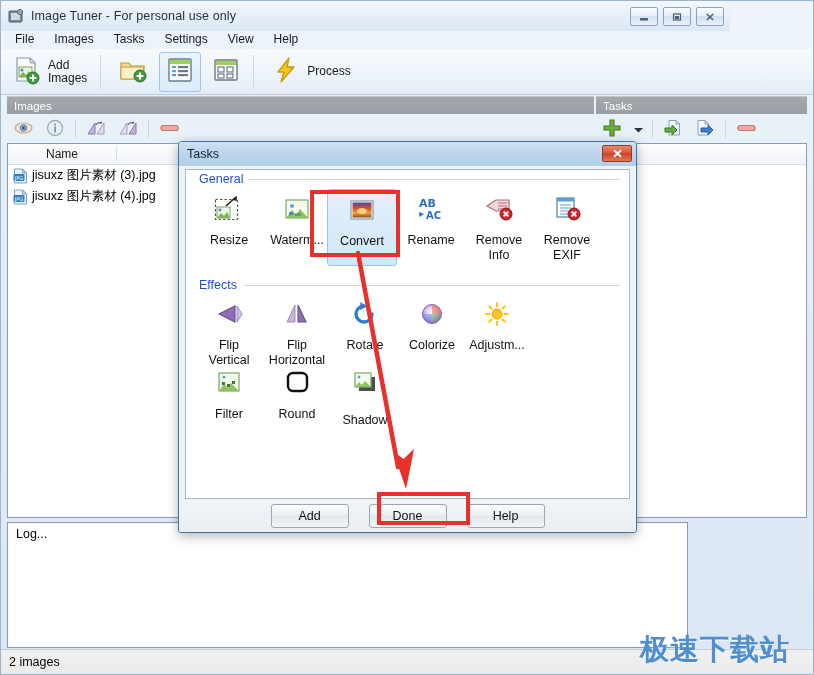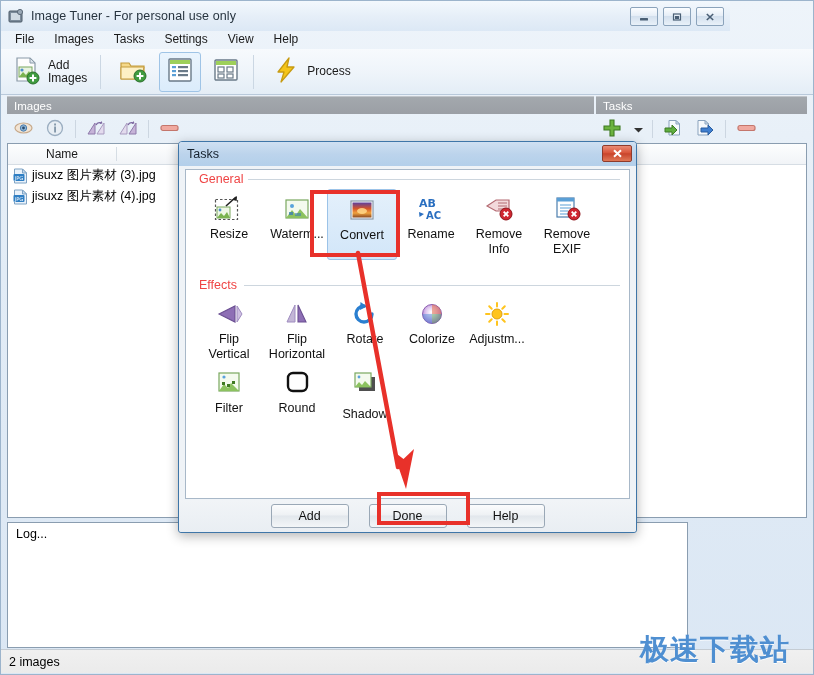--- a/index.html
+++ b/index.html
@@ -107,27 +107,27 @@
     background:#fff;border:1px solid #a8b8c8;box-sizing:border-box;}
   #dlg-footer{position:absolute;left:0;top:358px;width:457px;height:32px;
     background:linear-gradient(180deg,#f1f4f7 0%,#e9eef3 100%);
     border-radius:0 0 3px 3px;display:flex;align-items:center;justify-content:center;gap:20px;}
   .dlg-btn{width:78px;height:24px;border:1px solid #9aa8b6;border-radius:3px;
     background:linear-gradient(180deg,#fbfcfd 0%,#eef1f4 45%,#e2e7ec 50%,#f3f6f8 100%);
     font-size:12.5px;font-family:"Liberation Sans",sans-serif;color:#111;
     display:flex;align-items:center;justify-content:center;box-sizing:border-box;}
 
   
-  .grp-label{position:absolute;font-size:12.5px;color:#ef4444;background:#fff;padding:0 4px;}
+  .grp-label{position:absolute;font-size:12.5px;color:#1d4ed8;background:#fff;padding:0 4px;}
   .grp-line{position:absolute;height:1px;background:#cdd6de;}
 
   
   .tk{position:absolute;width:66px;display:flex;flex-direction:column;align-items:center;}
   .tk-ico{width:36px;height:34px;position:relative;display:flex;align-items:center;justify-content:center;}
-  .tk-lbl{font-size:12.5px;color:#111;text-align:center;line-height:15px;margin-top:1px;white-space:pre-line;}
+  .tk-lbl{font-size:12.5px;color:#111;text-align:center;line-height:15px;margin-top:7px;white-space:pre-line;}
   .tk.sel{border:1px solid #9cc3e8;border-radius:3px;
     background:linear-gradient(180deg,#e4f0fb 0%,#d2e6f9 100%);}
 
   
   .ann-box{position:absolute;border:4px solid #e8312a;box-sizing:border-box;}
   #ann-arrow{position:absolute;left:330px;top:245px;width:130px;height:260px;pointer-events:none;}
 </style>
 </head>
 <body>
 

